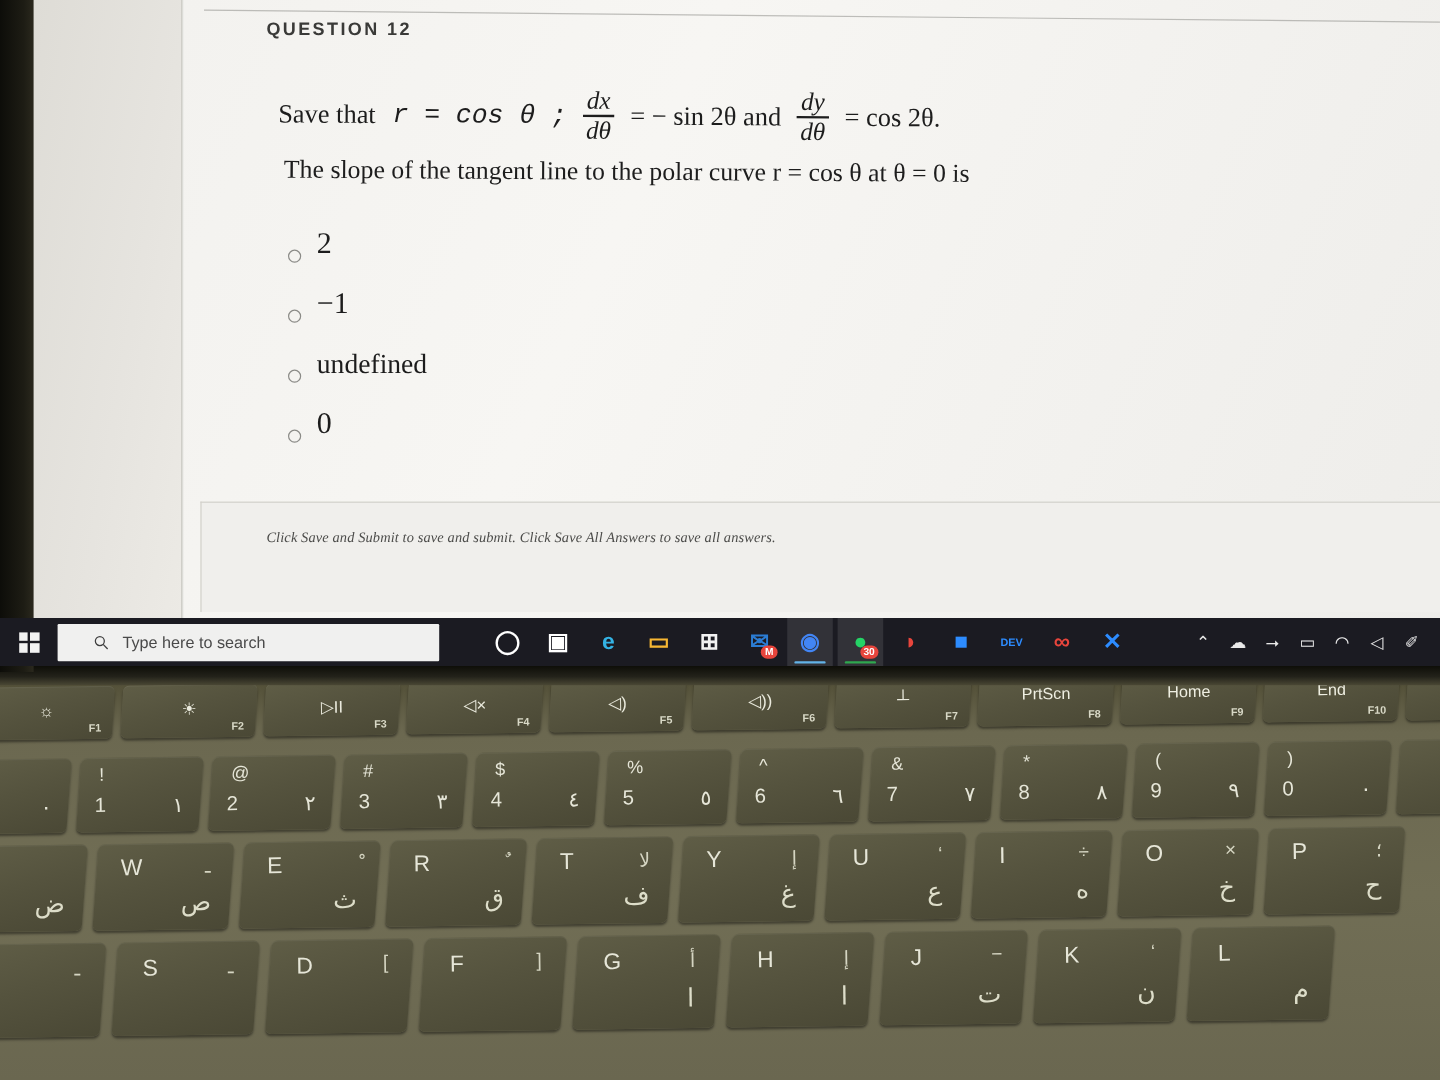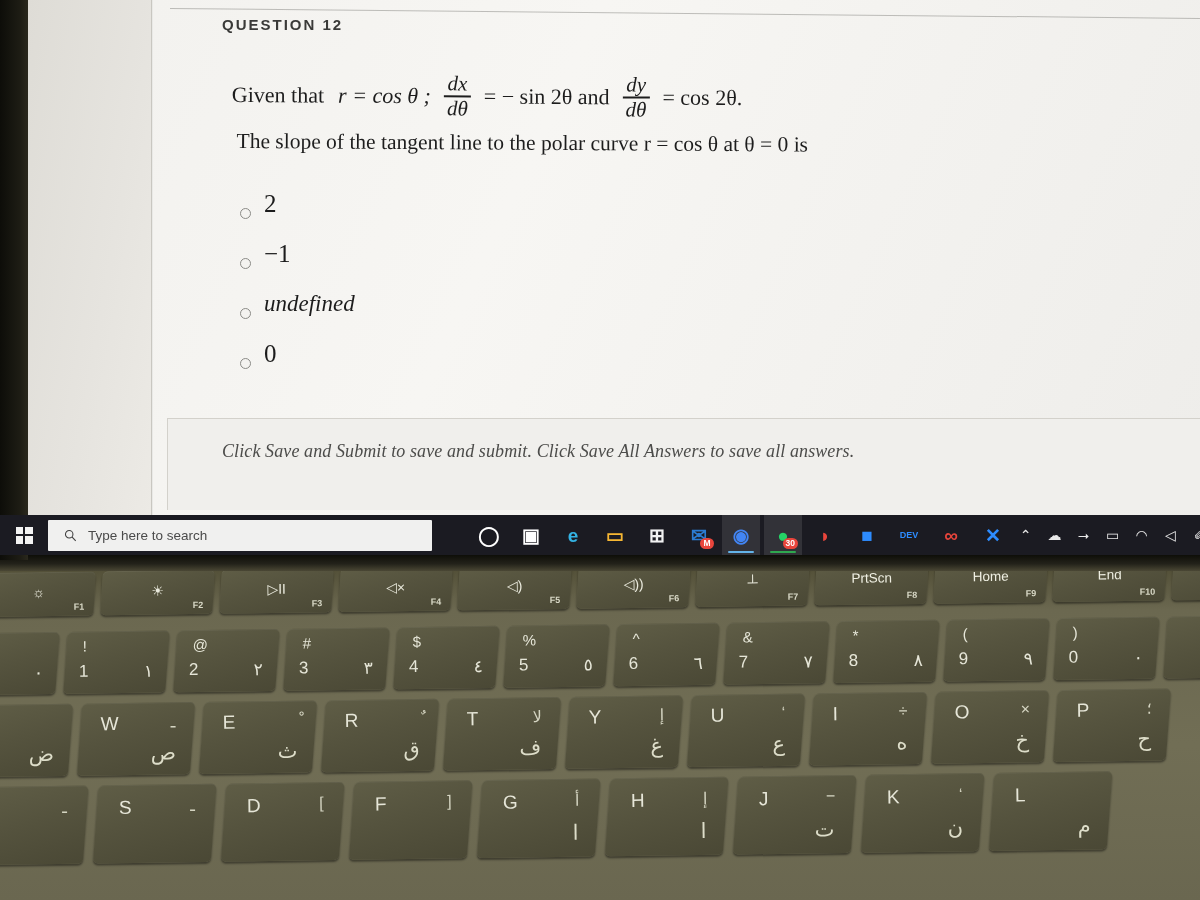--- a/index.html
+++ b/index.html
@@ -60,21 +60,21 @@
   
   #qbody {
     position: absolute; left: 232px; top: 72px; width: 860px;
     color: #1d1d1d; z-index: 5;
     font-family: "Liberation Serif", serif;
     transform: rotate(0.35deg); transform-origin: left top;
   }
   .mline { display: flex; align-items: center; font-size: 22px; }
   .mline.l1 { margin-bottom: 10px; }
   .mline.l2 { font-size: 21.5px; margin-left: 5px; }
-  .it { font-style: italic; }
+  .it { font-style: italic; font-family: Liberation Mono, monospace; }
   .sp { display: inline-block; width: 7px; }
   .frac {
     display: inline-flex; flex-direction: column; align-items: center;
     vertical-align: middle; margin: 0 6px; line-height: 1.02;
     font-style: italic; font-size: 21px;
   }
   .frac .num { padding: 0 3px; }
   .frac .bar { width: 100%; height: 2px; background: #1d1d1d; margin: 1px 0; }
   .frac .den { padding: 0 3px; }
 
@@ -84,52 +84,52 @@
   .radio {
     width: 11px; height: 11px; border-radius: 50%;
     border: 1.4px solid #8b8b87; background: #f4f3f0;
     flex: 0 0 auto; margin-right: 13px;
     align-self: flex-end; margin-bottom: 9px;
   }
   .opt-label {
     font-family: "Liberation Serif", serif;
     font-size: 25px; color: #1c1c1c; line-height: 1;
   }
-  .opt-label.em { font-style: italic; font-size: 23px; }
+  .opt-label.em { font-size: 23px; }
 
   
   #note-panel {
     position: absolute; left: 167px; top: 418px; width: 1033px; height: 92px;
     background: #f0efec;
     border-top: 1px solid #d3d1cb; border-left: 1px solid #d3d1cb;
     z-index: 6;
   }
   #note-text {
     position: absolute; left: 54px; top: 22px;
     font-family: "Liberation Serif", serif;
-    font-style: italic; font-size: 18px; color: #4c4c4a;
+    font-style: italic; font-size: 12px; color: #4c4c4a;
     letter-spacing: .1px;
   }
 
   
   #taskbar {
     position: absolute; left: 0; top: 515px; width: 1200px; height: 40px;
     background: #1b1b22; z-index: 10;
     display: flex; align-items: center;
   }
   #tb-start {
     width: 48px; height: 40px; display: flex; align-items: center; justify-content: center;
     flex: 0 0 auto;
   }
   .win-logo { width: 17px; height: 17px; display: grid;
     grid-template-columns: 1fr 1fr; grid-template-rows: 1fr 1fr; gap: 2px; }
   .win-logo i { background: #f2f2f2; display: block; }
   #tb-search {
-    width: 384px; height: 31px; background: #f0f0ef; flex: 0 0 auto;
-    display: flex; align-items: center; padding-left: 16px; gap: 11px;
+    width: 318px; height: 31px; background: #f0f0ef; flex: 0 0 auto;
+    display: flex; align-items: center; padding-left: 30px; gap: 11px;
     border-radius: 1px;
   }
   #tb-search .mag { width: 13px; height: 13px; flex: 0 0 auto; }
   #tb-search .ph { font-size: 13.5px; color: #4a4a4a; font-family:"Liberation Sans",sans-serif; }
 
   #tb-icons { display: flex; align-items: center; gap: 4px; margin-left: 38px; }
   .tb-ico {
     width: 38px; height: 40px; position: relative;
     display: flex; align-items: center; justify-content: center;
   }
@@ -221,21 +221,21 @@
 
     <div id="content-pane"></div>
     <div id="lms-rail"></div>
     <div id="top-rule"></div>
     <div id="bezel-left"></div>
 
     <div class="q-header">QUESTION 12</div>
 
     <div id="qbody">
       <div class="mline l1">
-        <span>Given that</span>
+        <span>Save that</span>
         <span class="sp"></span>
           <span class="sp"></span>
         <span class="it">r = cos θ ;</span>
         <span class="sp"></span>
         <span class="frac">
           <span class="num">dx</span>
           <span class="bar"></span>
           <span class="den">dθ</span>
         </span>
         <span class="sp"></span>

